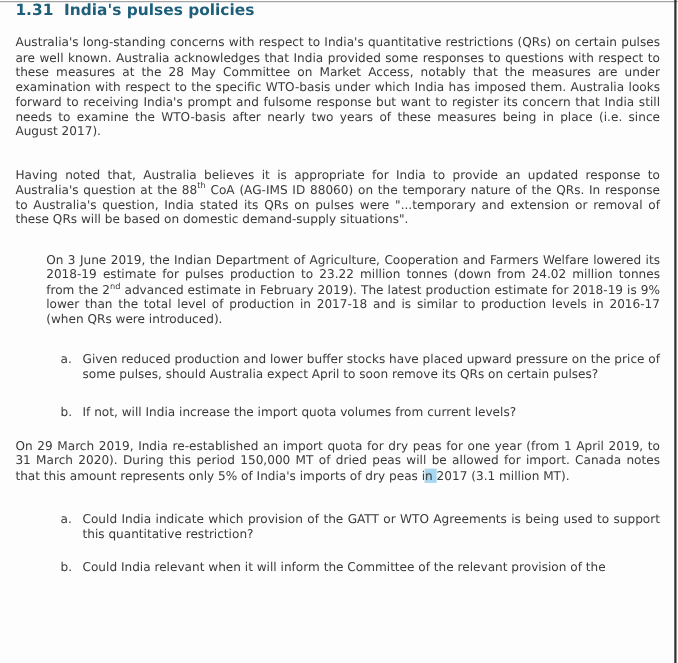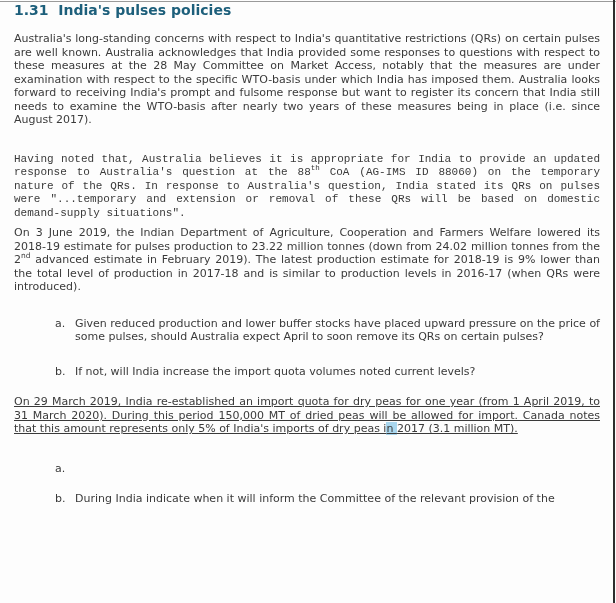--- a/index.html
+++ b/index.html
@@ -44,23 +44,23 @@
     line-height: 13px;
   }
   .h-main   { margin: 0 0 15px 0; }
   .h-sub1   { margin: 0 0 17px 0; }
   .h-sub2   { margin: 0 0 14px 0; }
   p {
     text-align: justify;
     margin: 0;
   }
   .p-concerns   { margin-bottom: 26px; }
-  .p-updated    { margin-bottom: 6px; font-family: Liberation Mono, monospace; }
-  .p-production { margin-bottom: 23px; }
-  .p-quota      { margin-bottom: 26px; text-decoration: underline; }
+  .p-updated    { margin-bottom: 23px; }
+  .p-production { margin-bottom: 23px; margin-left: 28px; }
+  .p-quota      { margin-bottom: 26px; }
   .q-item {
     display: flex;
     padding-left: 41px;
   }
   .q-item .marker {
     flex: none;
     width: 20px;
   }
   .q-item .qtext {
     flex: 1;
@@ -95,27 +95,28 @@
   <p class="p-updated"><span>Having noted that, Australia believes it is appropriate for India to provide an updated response to Australia's question at the 88</span><sup>th</sup><span> CoA (AG-IMS ID 88060) on the temporary nature of the QRs. In response to Australia's question, India stated its QRs on pulses were "...temporary and extension or removal of these QRs will be based on domestic demand-supply situations".</span></p>
 
   <p class="p-production"><span>On 3 June 2019, the Indian Department of Agriculture, Cooperation and Farmers Welfare lowered its 2018-19 estimate for pulses production to 23.22 million tonnes (down from 24.02 million tonnes from the 2</span><sup>nd</sup><span> advanced estimate in February 2019). The latest production estimate for 2018-19 is 9% lower than the total level of production in 2017-18 and is similar to production levels in 2016-17 (when QRs were introduced).</span></p>
 
   <div class="q-item q-gap-21">
     <span class="marker">a.</span>
     <span class="qtext">Given reduced production and lower buffer stocks have placed upward pressure on the price of some pulses, should Australia expect April to soon remove its QRs on certain pulses?</span>
   </div>
   <div class="q-item list-block-end">
     <span class="marker">b.</span>
-    <span class="qtext">If not, will India increase the import quota volumes noted current levels?</span>
+    <span class="qtext">If not, will India increase the import quota volumes from current levels?</span>
   </div>
 
 
   <p class="p-quota"><span>On 29 March 2019, India re-established an import quota for dry peas for one year (from 1 April 2019, to 31 March 2020). During this period 150,000 MT of dried peas will be allowed for import. Canada notes that this amount represents only 5% of India's imports of dry peas i</span><span class="hl">n </span><span>2017 (3.1 million MT).</span></p>
 
   <div class="q-item q-gap-17">
     <span class="marker">a.</span>
+    <span class="qtext">Could India indicate which provision of the GATT or WTO Agreements is being used to support this quantitative restriction?</span>
   </div>
   <div class="q-item q-last">
     <span class="marker">b.</span>
-    <span class="qtext">During India indicate when it will inform the Committee of the relevant provision of the</span>
+    <span class="qtext">Could India relevant when it will inform the Committee of the relevant provision of the</span>
   </div>
 
 </div>
 
 </body></html>

